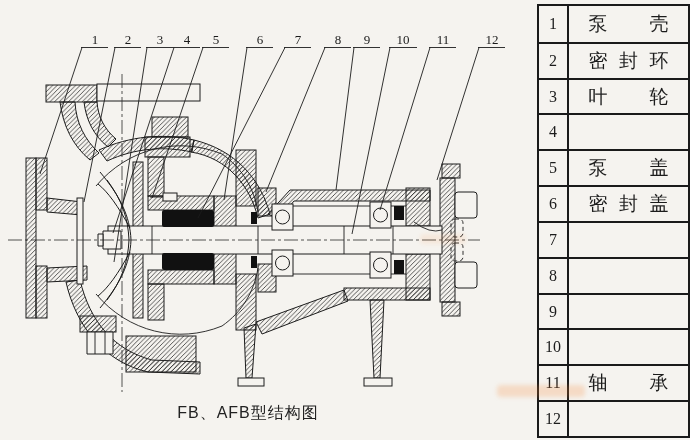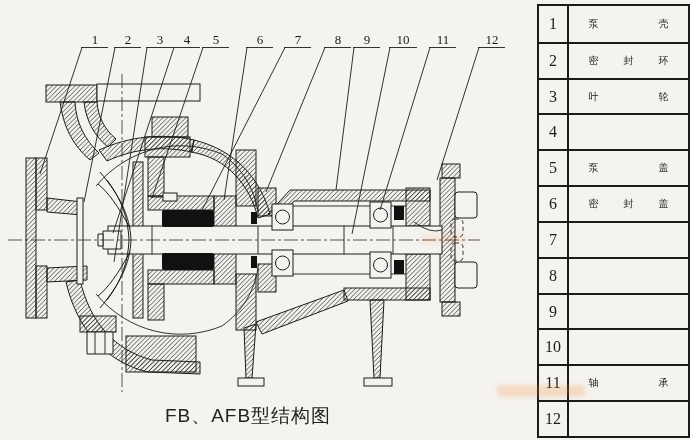--- a/index.html
+++ b/index.html
@@ -1,30 +1,30 @@
 <!DOCTYPE html>
 <html><head>
 <meta charset="utf-8">
 <style>
   html,body{margin:0;padding:0;}
   body{width:690px;height:440px;overflow:hidden;background:#f5f3ef;
        font-family:"Liberation Sans","DejaVu Sans",sans-serif;color:#1c1c1c;}
   .stage{position:relative;width:690px;height:440px;background:#f5f3ef;}
   .drawing{position:absolute;left:0;top:0;}
   .caption{position:absolute;left:118px;top:403px;width:260px;text-align:center;
-           font-size:19px;letter-spacing:1px;color:#222;font-weight:500;}
+           font-size:16px;letter-spacing:1px;color:#222;font-weight:500;}
   
   .parts{position:absolute;left:537px;top:4px;width:149px;height:430px;
          border:2px solid #1a1a1a;display:grid;grid-template-rows:repeat(12,1fr);
          background:#f5f3ef;}
   .prow{display:grid;grid-template-columns:30px 1fr;border-top:2px solid #1a1a1a;}
   .prow:first-child{border-top:none;}
   .pno{border-right:2px solid #1a1a1a;display:flex;align-items:center;justify-content:center;
        font-family:"Liberation Serif","DejaVu Serif",serif;font-size:16px;}
-  .pname{display:flex;align-items:center;justify-content:center;font-size:10px;}
+  .pname{display:flex;align-items:center;justify-content:center;font-size:19px;}
   .pname>span{display:block;width:80px;text-align:justify;text-align-last:justify;}
   
   .smudge{position:absolute;background:rgba(245,130,50,.22);filter:blur(2px);
           border-radius:4px;pointer-events:none;}
   .s1{left:497px;top:385px;width:88px;height:12px;}
   .s2{left:420px;top:234px;width:46px;height:10px;opacity:.5;}
   svg text{font-family:"Liberation Serif","DejaVu Serif",serif;font-size:13px;fill:#1a1a1a;}
 </style>
 </head>
 <body>

